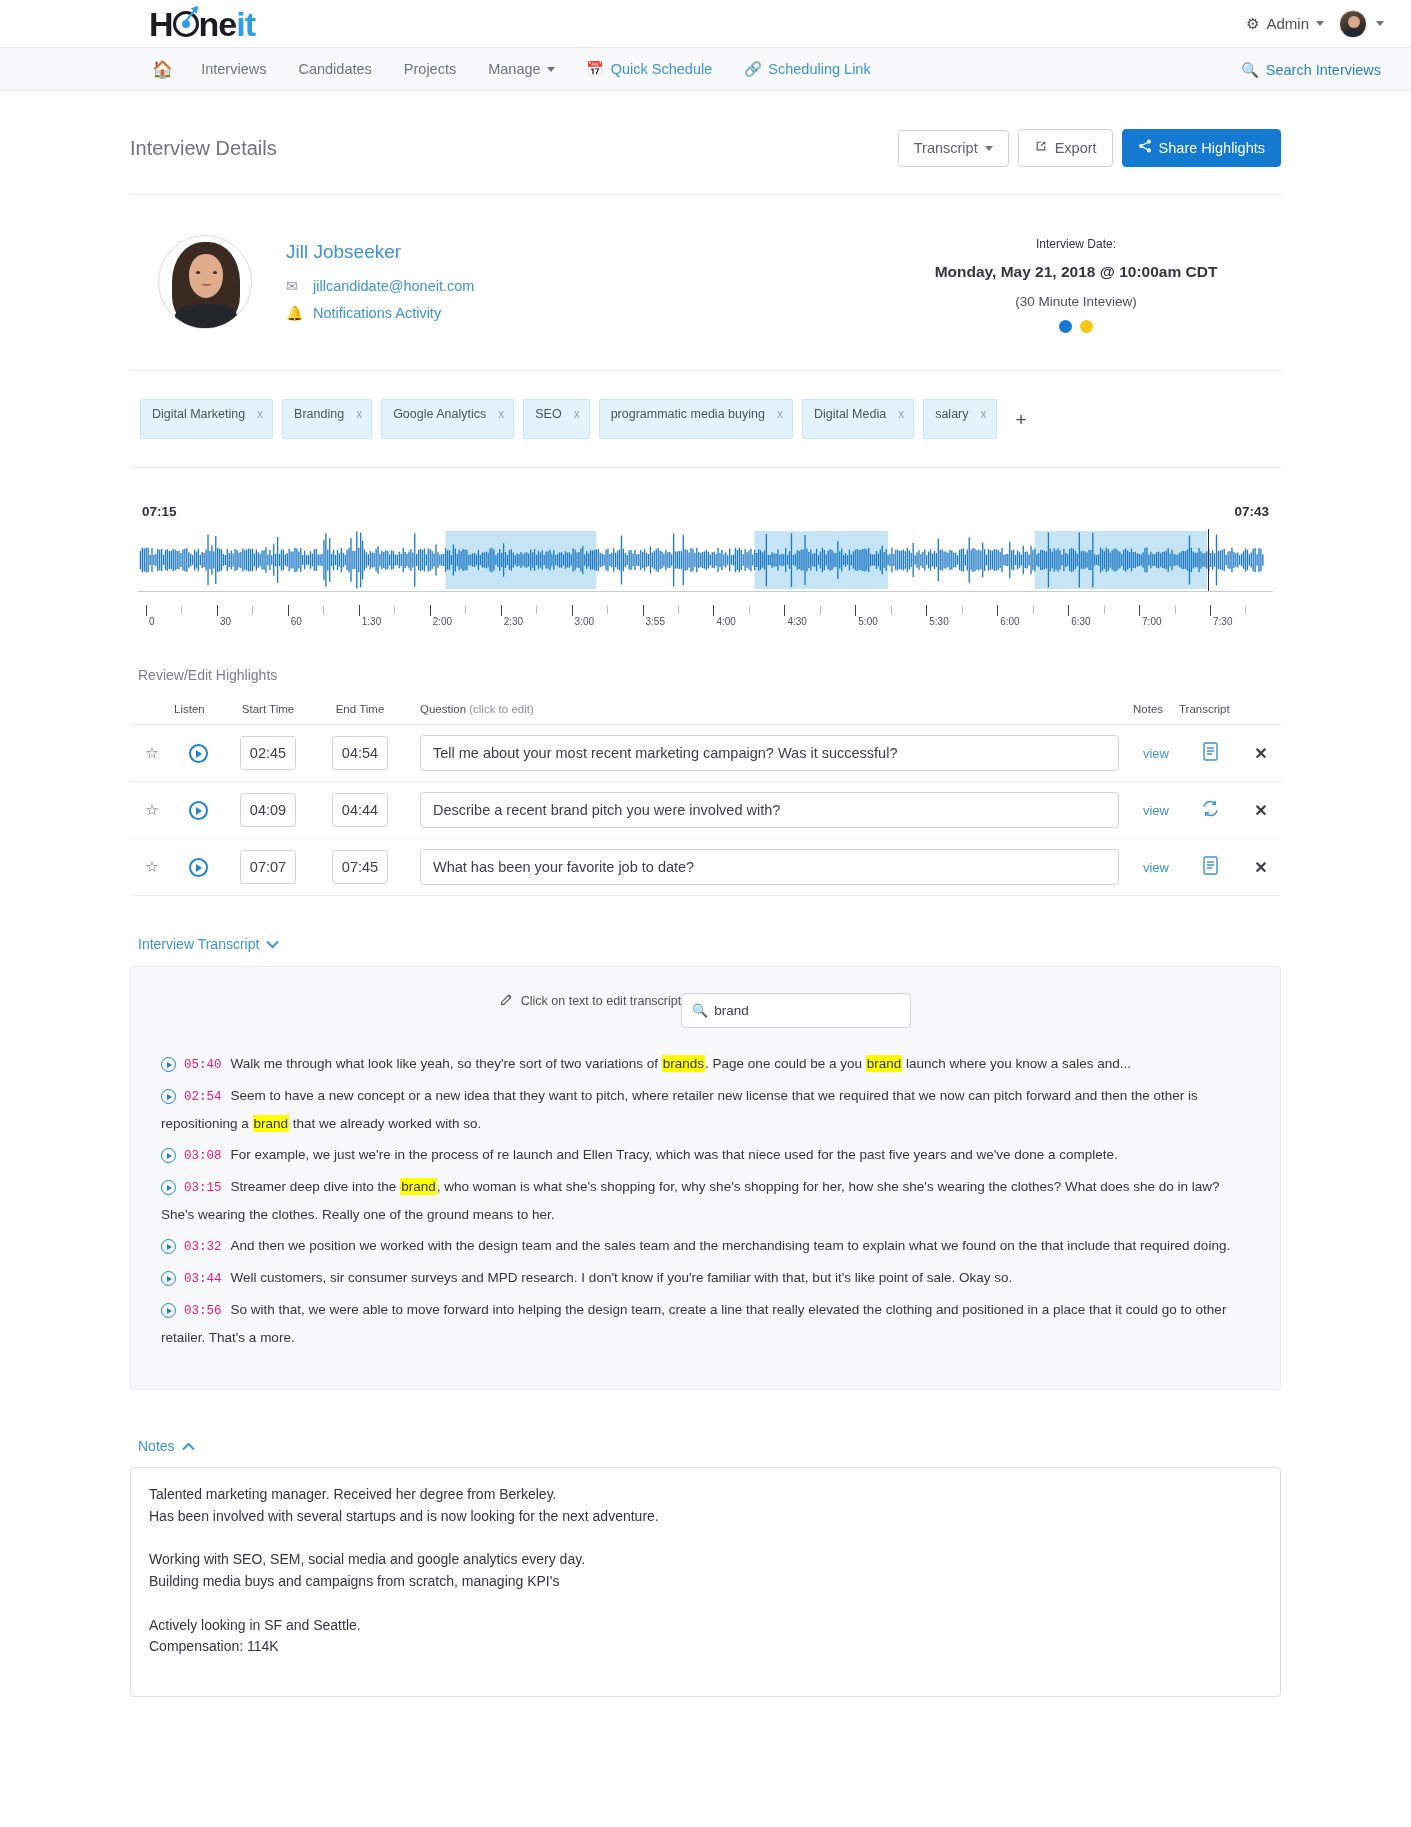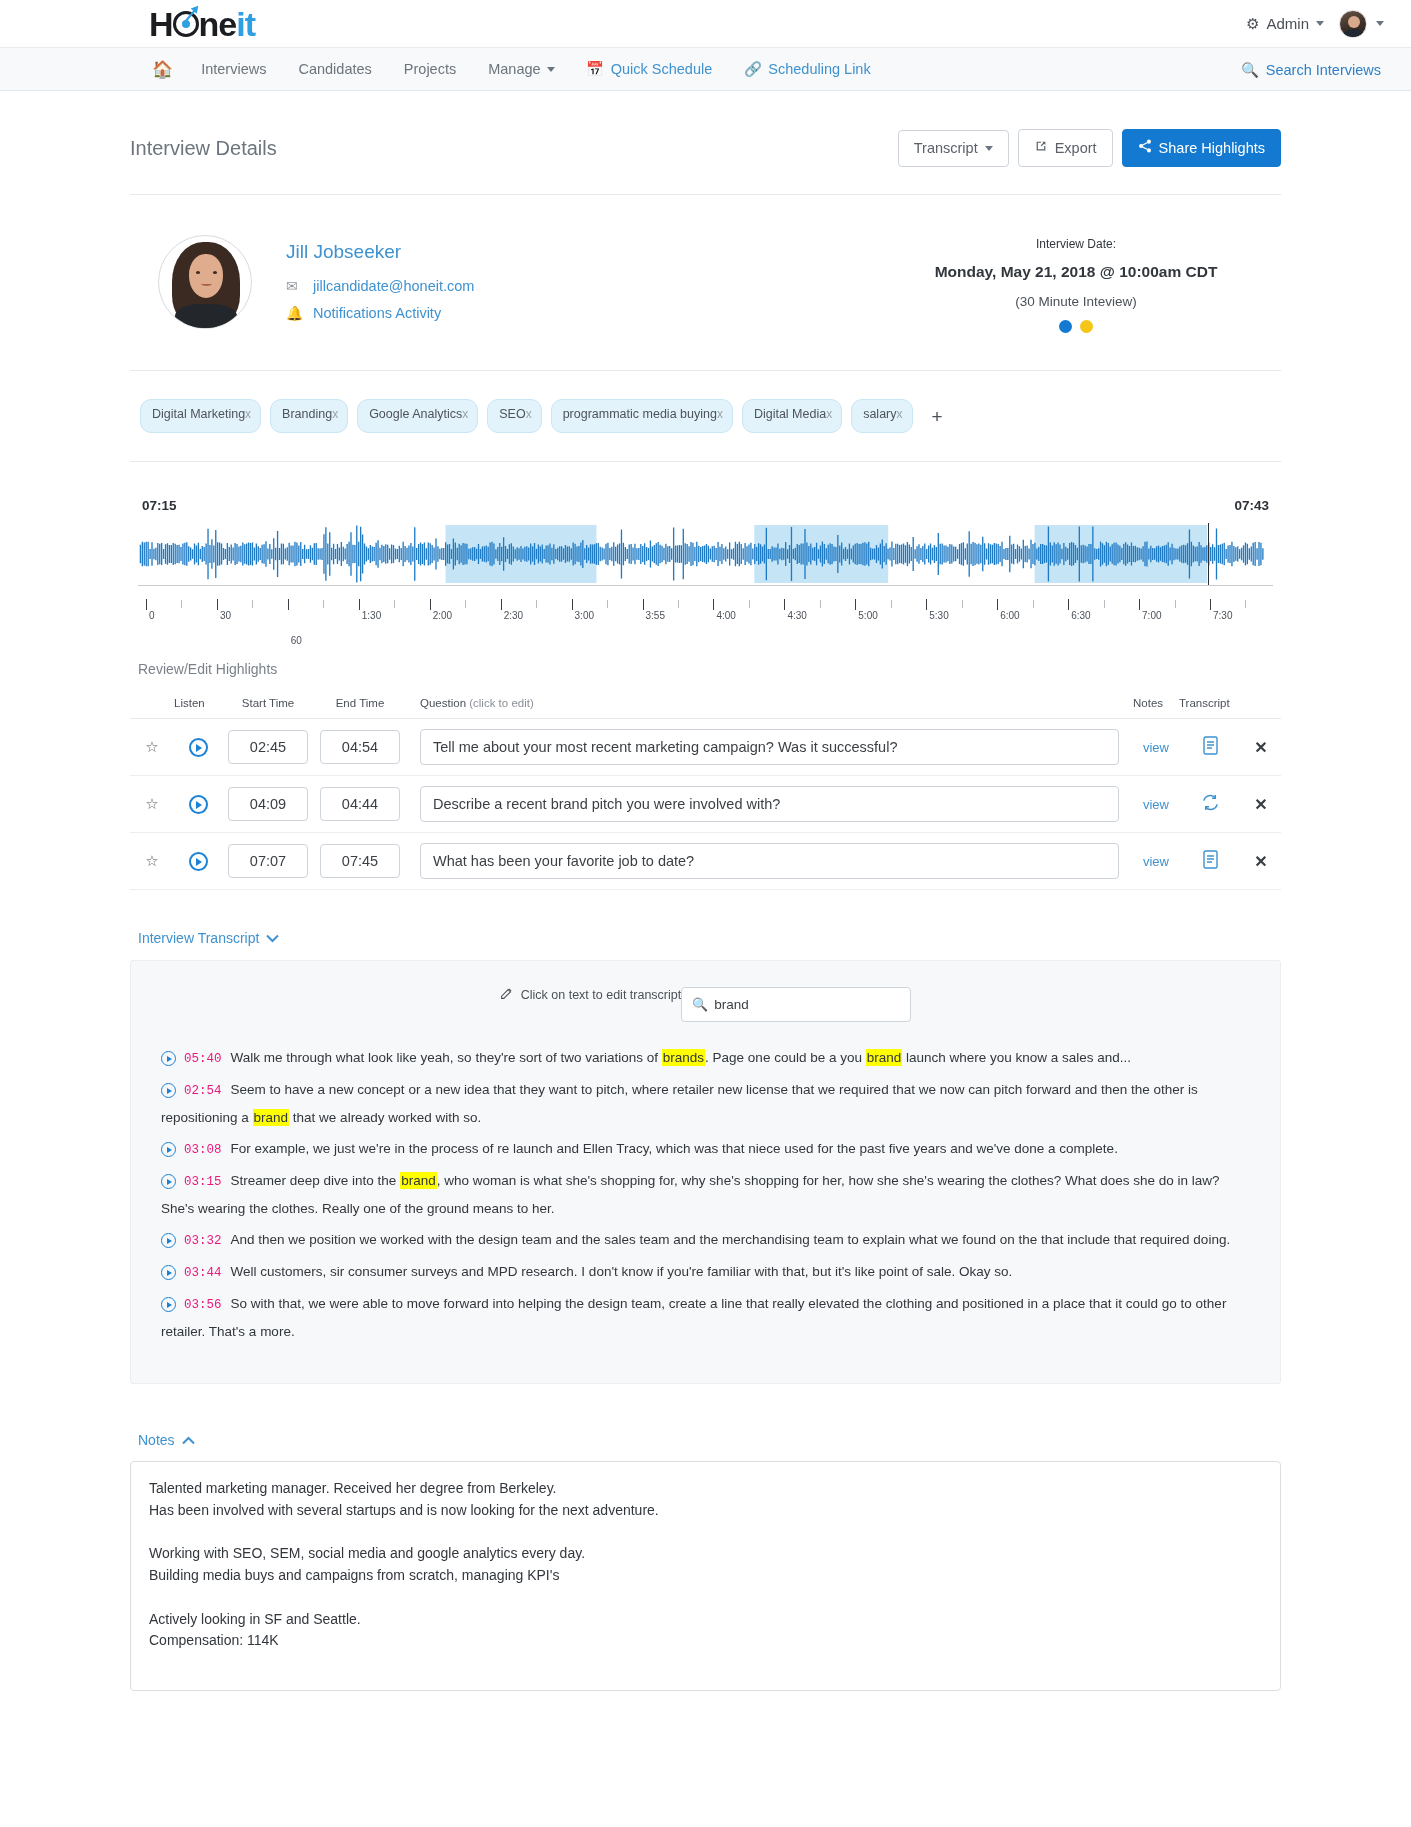--- a/index.html
+++ b/index.html
@@ -163,24 +163,24 @@
   .dot{ width:13px;height:13px;border-radius:50%;}
   .dot.blue{ background:#1379d1;} .dot.yellow{ background:#f5c518;}
 
   
   .tags-row{
     display:flex; align-items:center; flex-wrap:wrap; gap:9px;
     padding:28px 10px 28px 10px;
     border-bottom:1px solid #e6e8ea;
   }
   .tag{
-    background:#e3f3fb; border:1px solid #c9e6f5; border-radius:11px;
+    background:#e3f3fb; border:1px solid #c9e6f5; border-radius:2px;
     font-size:12.5px; color:#4d5359;
-    padding:7px 9px 11px 11px;
-    display:flex; align-items:center; gap:0; cursor:default;
+    padding:7px 9px 17px 11px;
+    display:flex; align-items:center; gap:12px; cursor:default;
   }
   .tag .x{ color:#9aa3ab; font-size:12px; cursor:pointer;}
   .tag-add{ font-size:19px; color:#4b5159; cursor:pointer; padding:0 6px;
             line-height:1; margin-left:4px;}
 
   
   .wave-section{ padding:36px 8px 0 8px; }
   .wave-times{ display:flex; justify-content:space-between;
                font-size:13.5px; font-weight:bold; color:#2c3136;
                padding:0 4px 10px 4px;}
@@ -214,21 +214,21 @@
   .c-notes{ width:46px; text-align:center;}
   .c-tr{ width:62px; text-align:center;}
   .c-del{ width:40px; text-align:center;}
   .star{ color:#5c6166; font-size:15px; cursor:pointer;}
   .play-ic{ width:19px;height:19px;border-radius:50%;border:2px solid #1b82d6;
             display:inline-flex;align-items:center;justify-content:center;cursor:pointer;}
   .play-ic::after{ content:""; border-left:6px solid #1b82d6;
                    border-top:4px solid transparent;border-bottom:4px solid transparent;
                    margin-left:2px;}
   .time-input{
-    width:80px; padding:8px 0; text-align:center; font-size:14.5px;
+    width:56px; padding:8px 0; text-align:center; font-size:14.5px;
     border:1px solid #ced4da; border-radius:4px; color:#3b3f44;
     background:#fff; font-family:"Liberation Sans", sans-serif;
   }
   .q-input{
     width:100%; padding:9px 12px; font-size:14.5px;
     border:1px solid #ced4da; border-radius:4px; color:#3b3f44;
     background:#fff; font-family:"Liberation Sans", sans-serif;
   }
   .view-link{ font-size:13px; color:#3e92cf; cursor:pointer;}
   .doc-ic{ width:15px;height:19px;display:inline-block;position:relative;cursor:pointer;}
@@ -453,21 +453,21 @@
     </div>
     <div class="wave-rule"></div>
     <div class="ruler" id="ruler">
         <div class="tick" style="left: 0.7%;"></div>
         <div class="lab" style="left: 0.7%;">0</div>
         <div class="tick minor" style="left: 3.825%;"></div>
         <div class="tick" style="left: 6.95%;"></div>
         <div class="lab" style="left: 6.95%;">30</div>
         <div class="tick minor" style="left: 10.075%;"></div>
         <div class="tick" style="left: 13.2%;"></div>
-        <div class="lab" style="left: 13.2%; margin-top: 25px;">60</div>
+        <div class="lab" style="left: 13.2%;">60</div>
         <div class="tick minor" style="left: 16.325%;"></div>
         <div class="tick" style="left: 19.45%;"></div>
         <div class="lab" style="left: 19.45%;">1:30</div>
         <div class="tick minor" style="left: 22.575%;"></div>
         <div class="tick" style="left: 25.7%;"></div>
         <div class="lab" style="left: 25.7%;">2:00</div>
         <div class="tick minor" style="left: 28.825%;"></div>
         <div class="tick" style="left: 31.95%;"></div>
         <div class="lab" style="left: 31.95%;">2:30</div>
         <div class="tick minor" style="left: 35.075%;"></div>

